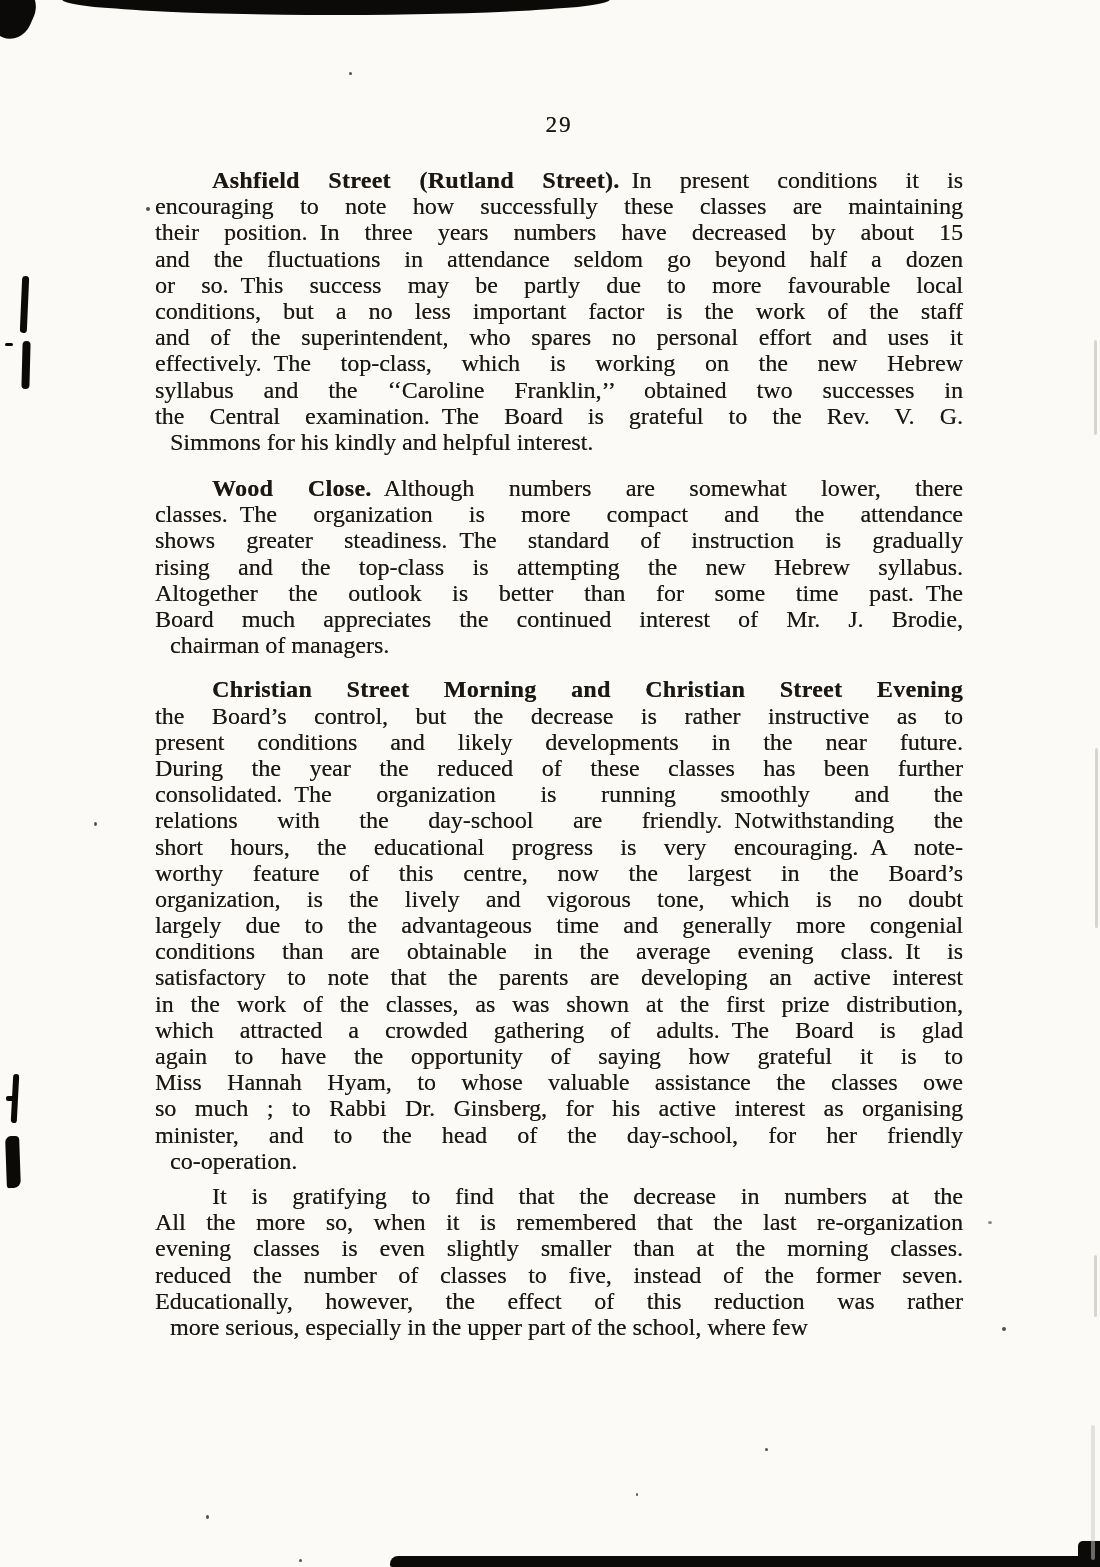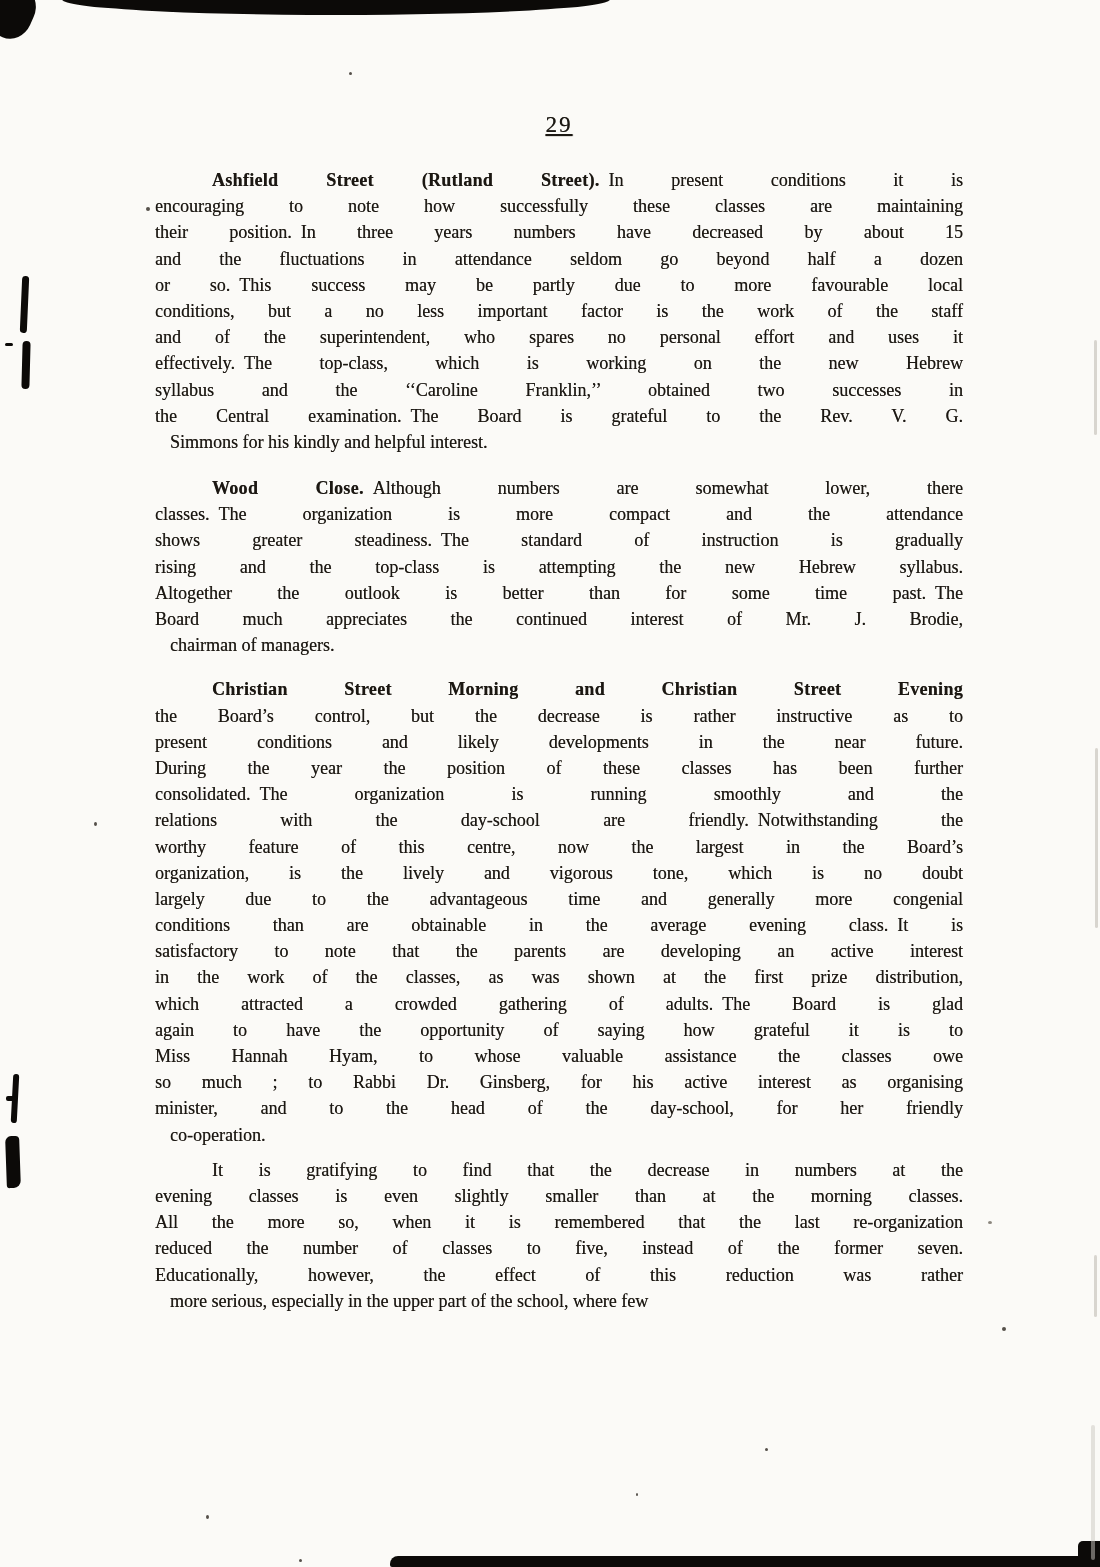--- a/index.html
+++ b/index.html
@@ -5,25 +5,24 @@
   html,body{margin:0;padding:0;}
   body{
     width:1100px;height:1567px;position:relative;overflow:hidden;
     background:#fbfaf7;
     font-family:"Liberation Serif","DejaVu Serif",serif;
   }
   .page-num{
     position:absolute;top:112px;left:155px;width:808px;
     text-align:center;font-size:23px;letter-spacing:2px;color:#1b1813;
     text-shadow:0.2px 0.2px 0.5px rgba(25,20,12,.7);
-    text-decoration:underline;
   }
   .text-block{
     position:absolute;left:155px;top:167px;width:808px;
-    font-size:18px;color:#1b1712;
+    font-size:24px;color:#1b1712;
     text-shadow:0.2px 0.2px 0.55px rgba(25,20,12,.65);
   }
   .para{margin:0;}
   .para + .para{margin-top:20px;}
   #para-christian{margin-top:18px;}
   #para-gratifying{margin-top:9px;}
   .line{
     line-height:26.2px;height:26.2px;
     text-align:justify;text-align-last:justify;
     white-space:nowrap;white-space:normal;
@@ -111,39 +110,40 @@
     <div class="line">rising and the top-class is attempting the new Hebrew syllabus.</div>
     <div class="line">Altogether the outlook is better than for some time past. The</div>
     <div class="line">Board much appreciates the continued interest of Mr. J. Brodie,</div>
     <div class="line last">chairman of managers.</div>
   </div>
 
   <div class="para" id="para-christian">
     <div class="line indent"><b>Christian Street Morning and Christian Street Evening</b></div>
     <div class="line">the Board’s control, but the decrease is rather instructive as to</div>
     <div class="line">present conditions and likely developments in the near future.</div>
-    <div class="line">During the year the position of these classes has been further</div>
+    <div class="line">During the year the reduced of these classes has been further</div>
     <div class="line">consolidated. The organization is running smoothly and the</div>
     <div class="line">relations with the day-school are friendly. Notwithstanding the</div>
+    <div class="line">short hours, the educational progress is very encouraging. A note-</div>
     <div class="line">worthy feature of this centre, now the largest in the Board’s</div>
     <div class="line">organization, is the lively and vigorous tone, which is no doubt</div>
     <div class="line">largely due to the advantageous time and generally more congenial</div>
     <div class="line">conditions than are obtainable in the average evening class. It is</div>
     <div class="line">satisfactory to note that the parents are developing an active interest</div>
     <div class="line">in the work of the classes, as was shown at the first prize distribution,</div>
     <div class="line">which attracted a crowded gathering of adults. The Board is glad</div>
     <div class="line">again to have the opportunity of saying how grateful it is to</div>
     <div class="line">Miss Hannah Hyam, to whose valuable assistance the classes owe</div>
     <div class="line">so much ; to Rabbi Dr. Ginsberg, for his active interest as organising</div>
     <div class="line">minister, and to the head of the day-school, for her friendly</div>
     <div class="line last">co-operation.</div>
   </div>
 
   <div class="para" id="para-gratifying">
     <div class="line indent">It is gratifying to find that the decrease in numbers at the</div>
+    <div class="line">All the more so, when it is remembered that the last re-organization</div>
     <div class="line">evening classes is even slightly smaller than at the morning classes.</div>
-    <div class="line">All the more so, when it is remembered that the last re-organization</div>
     <div class="line">reduced the number of classes to five, instead of the former seven.</div>
     <div class="line">Educationally, however, the effect of this reduction was rather</div>
     <div class="line last">more serious, especially in the upper part of the school, where few</div>
   </div>
 
 </div>
 
 </body></html>

